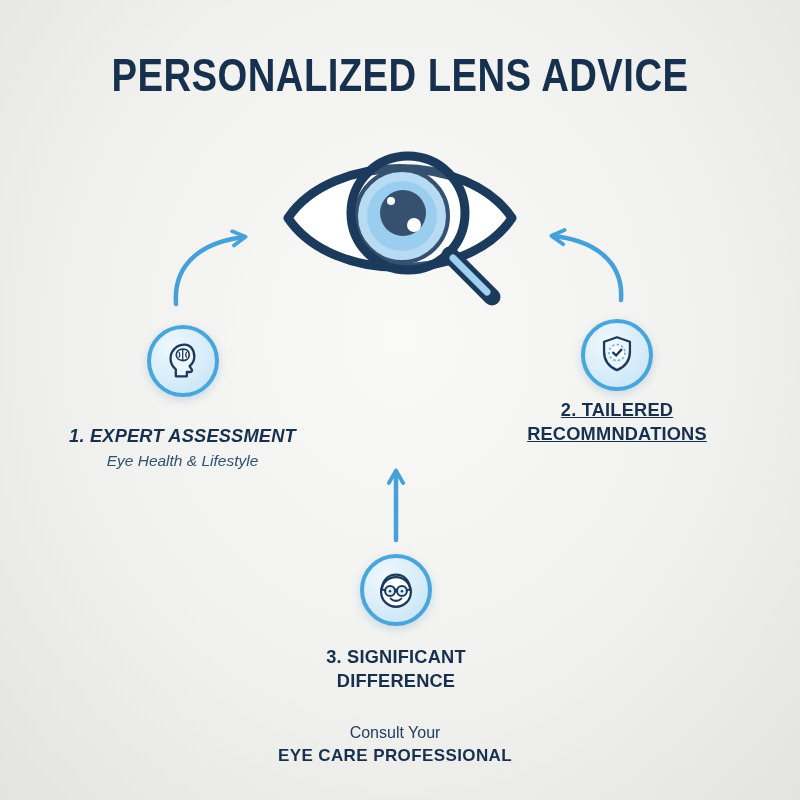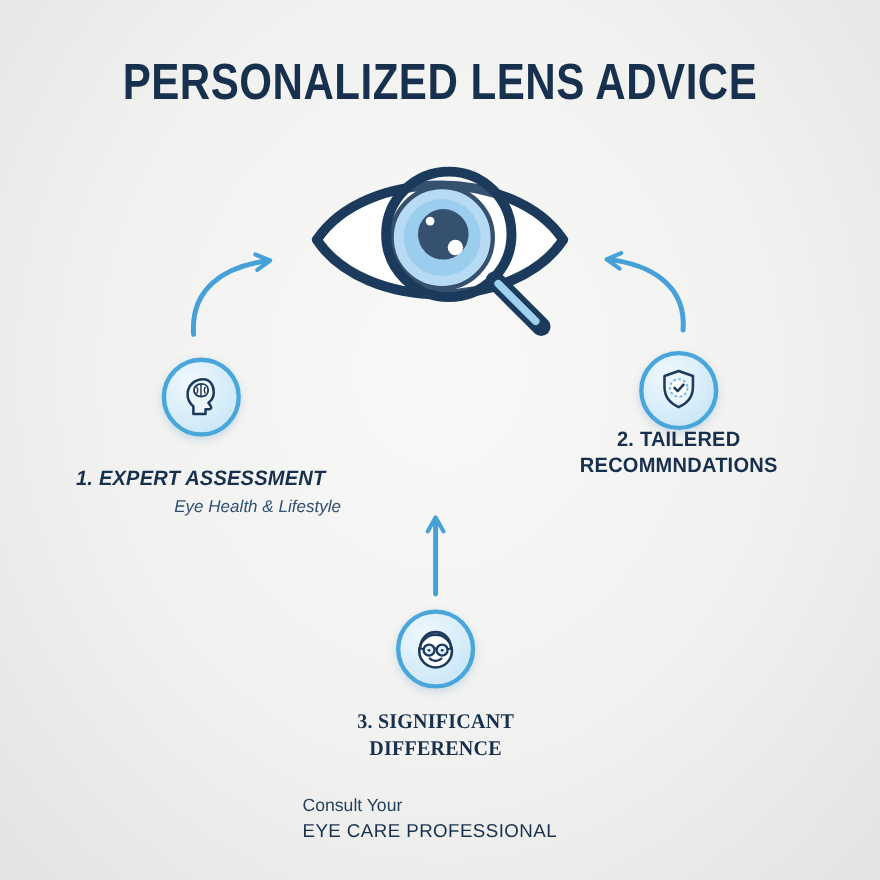--- a/index.html
+++ b/index.html
@@ -31,25 +31,25 @@
     display: flex; align-items: center; justify-content: center;
     box-shadow: 0 3px 8px rgba(70,140,190,0.25);
   }
 
   .step { position: absolute; text-align: center; }
   .step-title {
     font-size: 19px; font-weight: 700; letter-spacing: 0.2px;
     color: #16304d; line-height: 1.28;
     transform: scaleX(0.96);
   }
-  .step-sub { font-size: 15.5px; color: #2f5172; margin-top: 4px; text-align: right; }
+  .step-sub { font-size: 15.5px; color: #2f5172; margin-top: 4px; }
 
-  .footer { position: absolute; }
+  .footer { position: absolute; text-align: center; }
   .footer-line1 { font-size: 16px; color: #24415f; }
-  .footer-line2 { font-size: 17px; font-weight: 400; letter-spacing: 0.4px; margin-top: 4px; color: #16304d; }
+  .footer-line2 { font-size: 17px; font-weight: 700; letter-spacing: 0.4px; margin-top: 4px; color: #16304d; }
 </style>
 </head>
 <body>
 
 <div class="canvas">
 
   <div class="page-title">PERSONALIZED LENS ADVICE</div>
 
   <svg class="layer" width="800" height="800" viewBox="0 0 800 800" aria-hidden="true">
     <defs>
@@ -105,25 +105,25 @@
       <circle cx="30.2" cy="25.2" r="1.3" fill="#1b3a5c"></circle>
       <path d="M18.5 33 C21.5 36.2 26.5 36.2 29.5 33" fill="none" stroke="#1b3a5c" stroke-width="2.2" stroke-linecap="round"></path>
     </svg>
   </div>
 
   <div class="step" style="left:55px; top:424px; width:255px;font-style:italic;">
     <div class="step-title">1. EXPERT ASSESSMENT</div>
     <div class="step-sub">Eye Health &amp; Lifestyle</div>
   </div>
 
-  <div class="step" style="left:512px; top:388px; width:210px;">
+  <div class="step" style="left:512px; top:398px; width:210px;text-decoration:underline;">
     <div class="step-title">2. TAILERED RECOMMNDATIONS</div>
   </div>
 
-  <div class="step" style="left:266px; top:645px; width:260px;font-family:Liberation Serif, serif;">
+  <div class="step" style="left:266px; top:645px; width:260px;">
     <div class="step-title">3. SIGNIFICANT DIFFERENCE</div>
   </div>
 
   <div class="footer" style="left:275px; top:724px; width:240px;">
     <div class="footer-line1">Consult Your</div>
     <div class="footer-line2">EYE CARE PROFESSIONAL</div>
   </div>
 
 </div>
 

